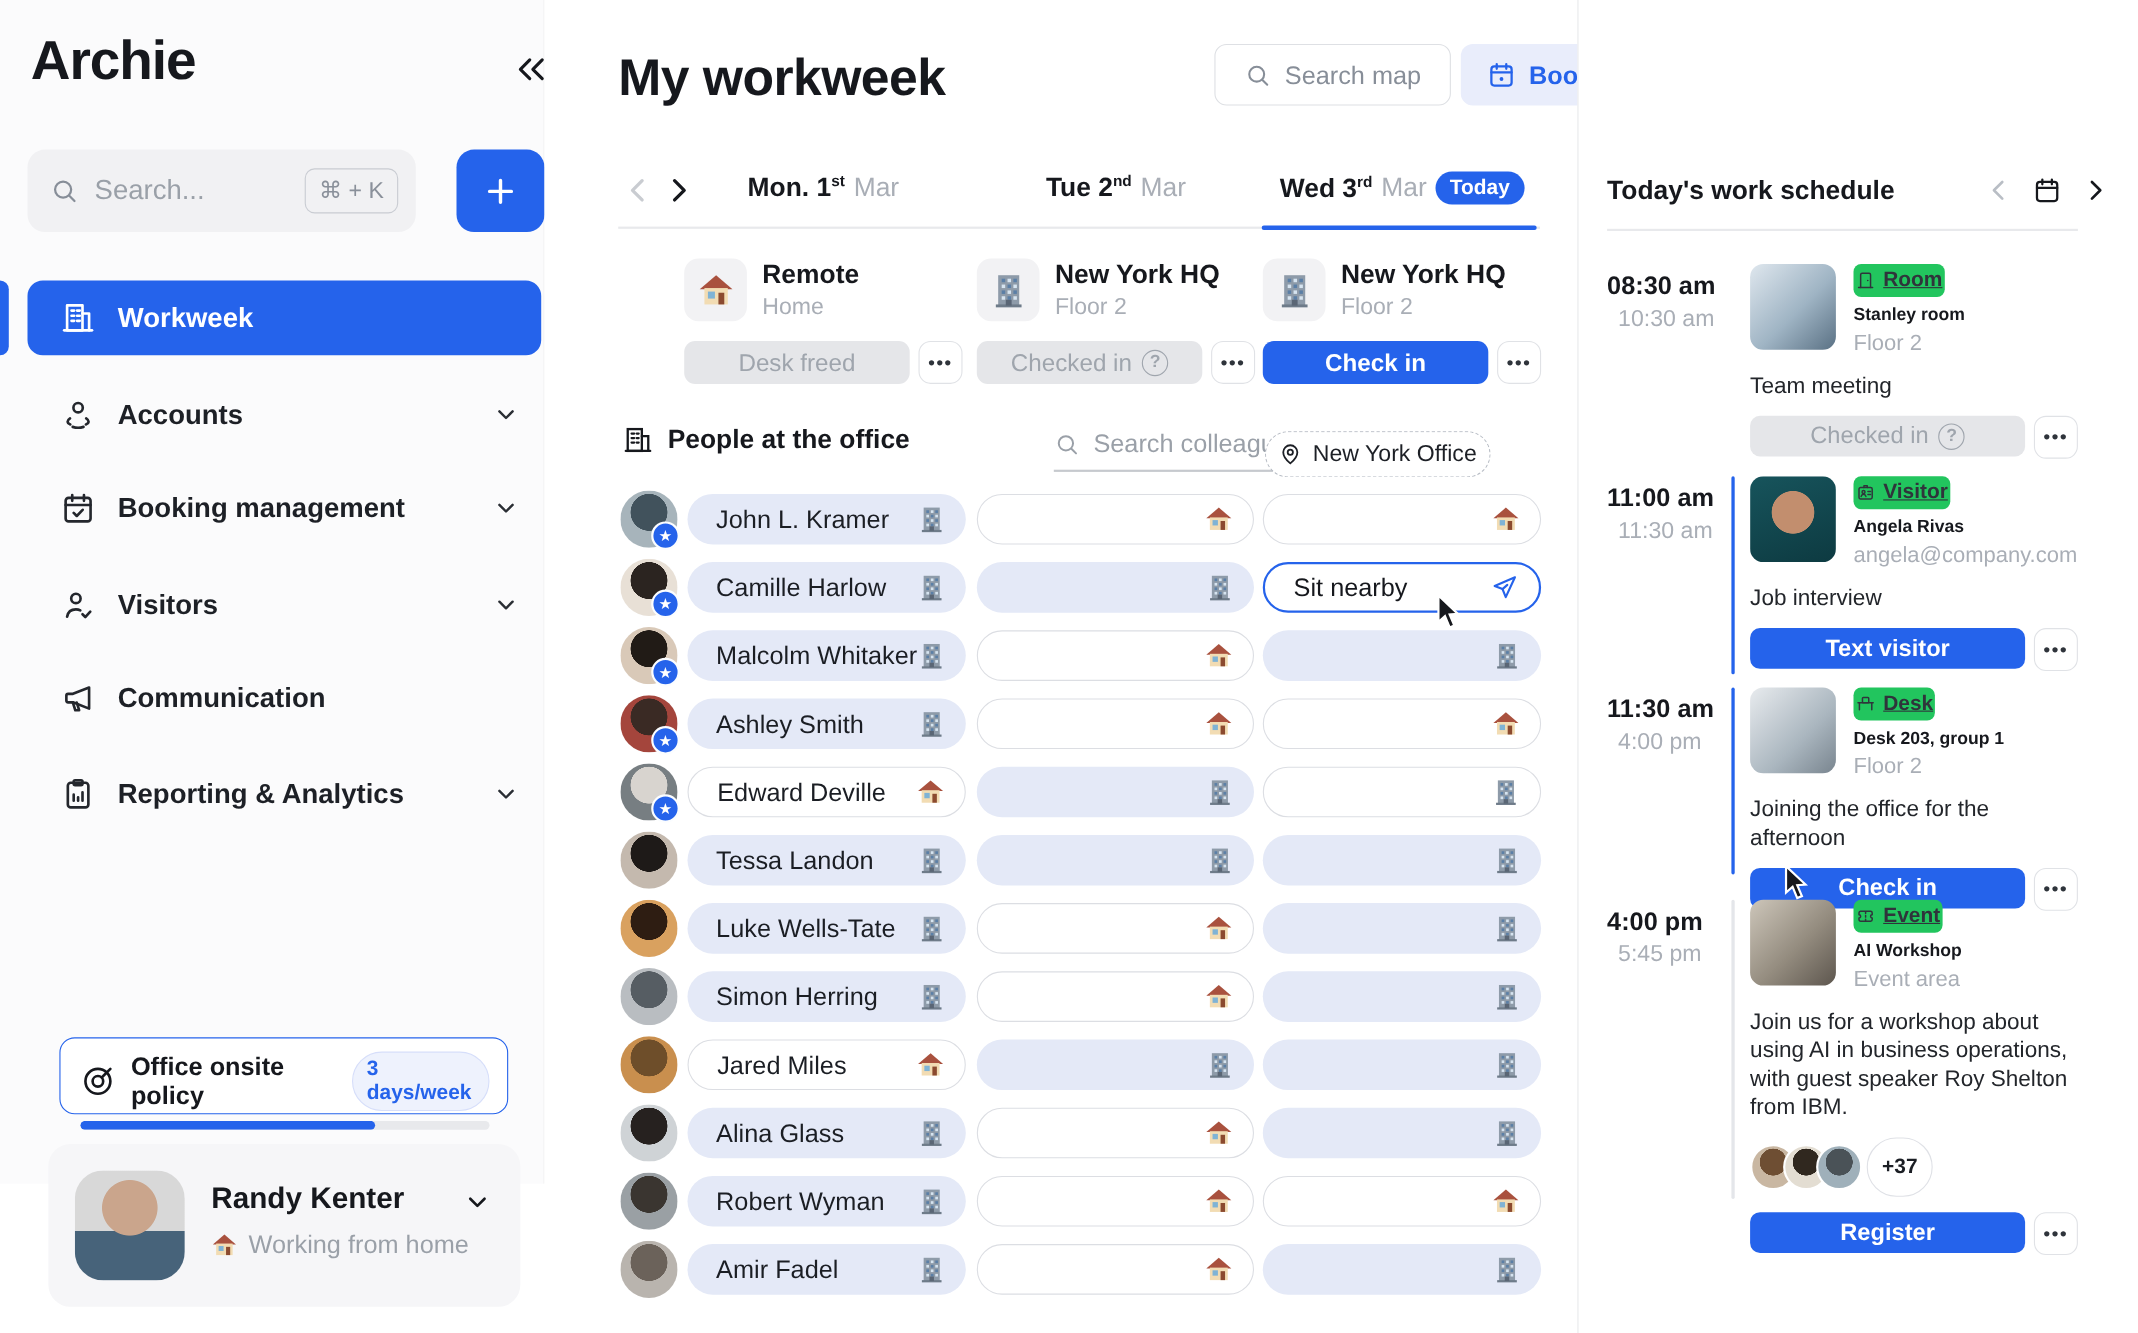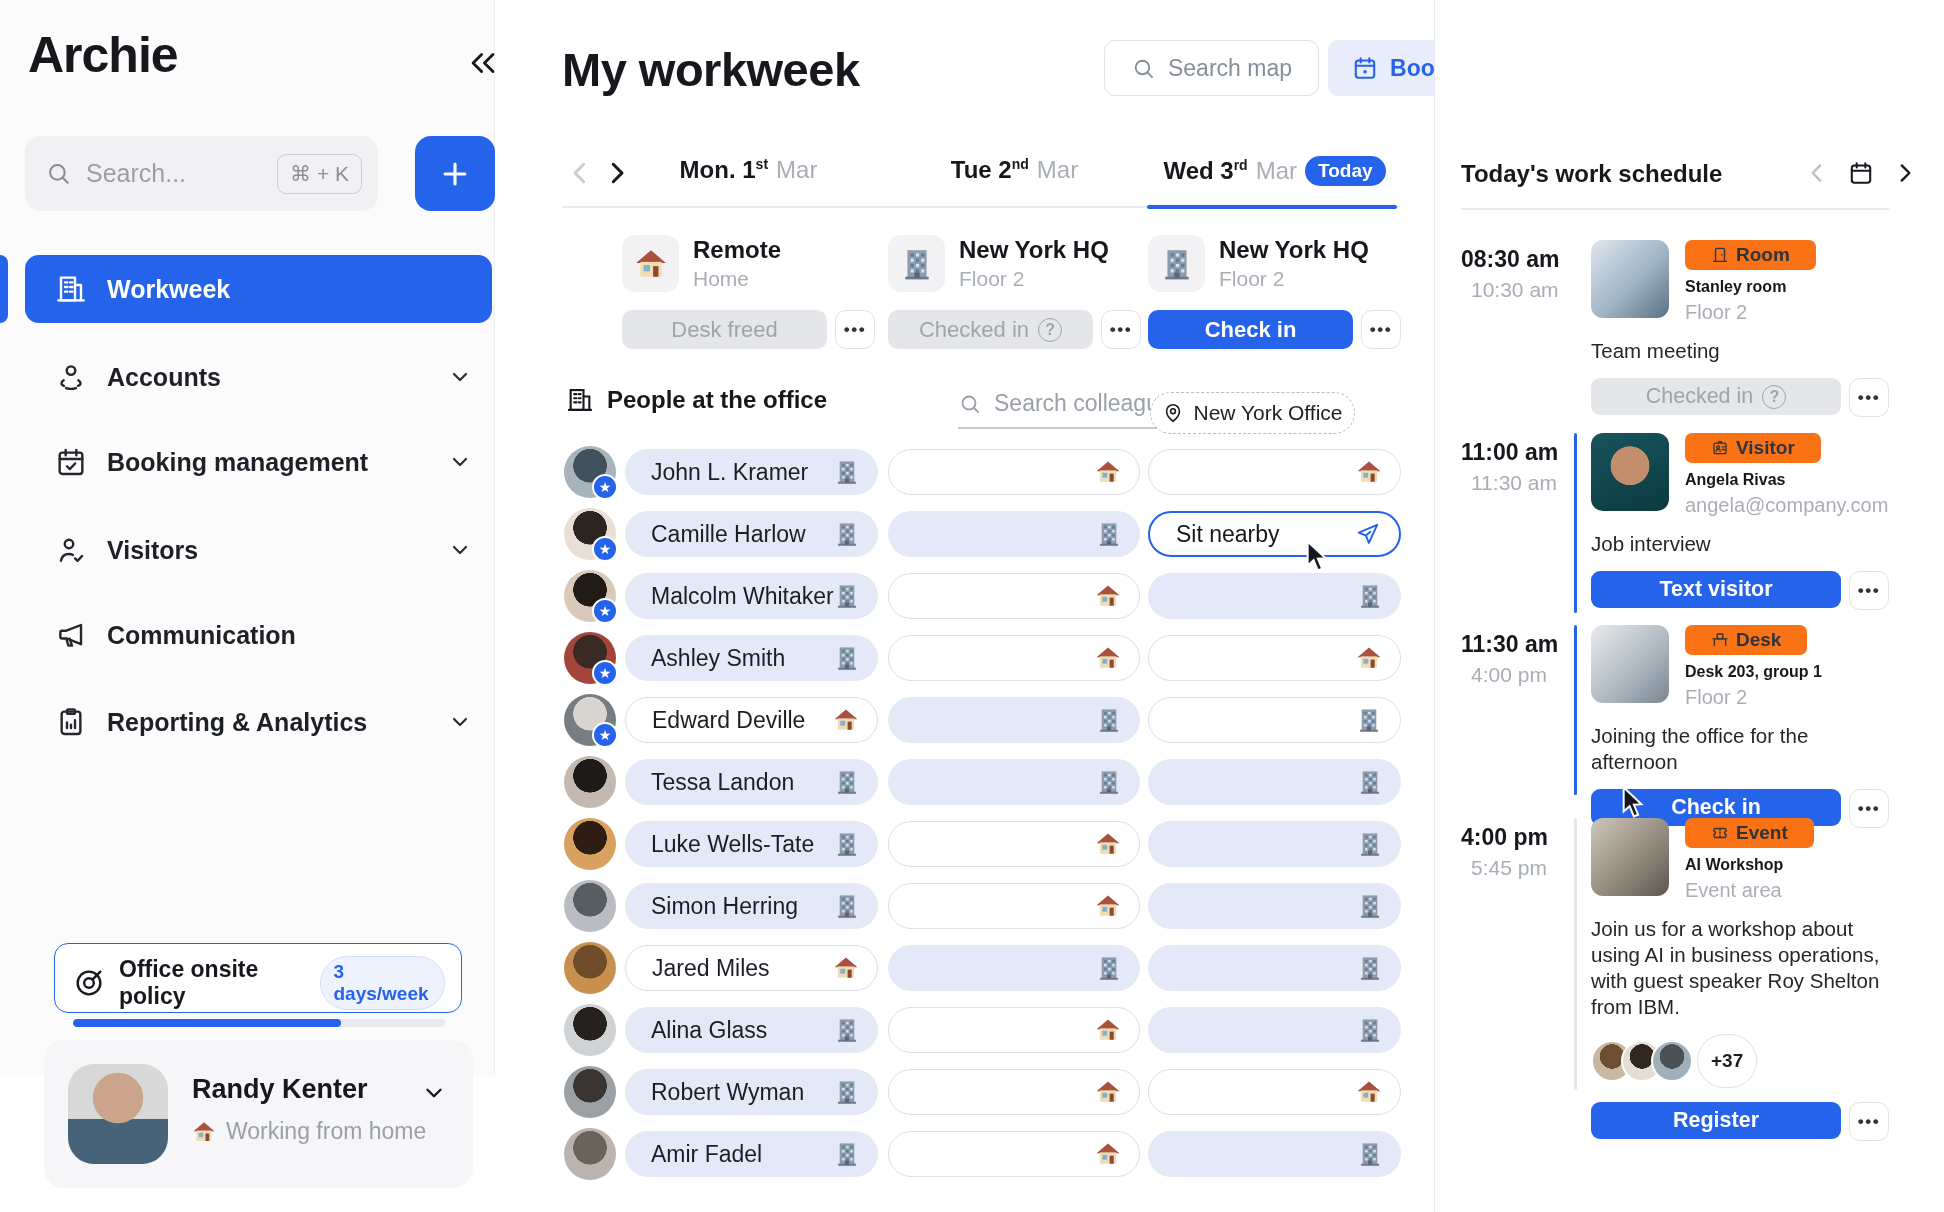--- a/index.html
+++ b/index.html
@@ -102,22 +102,22 @@
   #panel-controls { position:absolute; right:26px; top:160px; display:flex; gap:18px; align-items:center; }
   #panel-controls .pc { width:26px; height:26px; cursor:pointer; }
   #panel-divider { position:absolute; left:26px; top:208px; width:428px; height:1.5px; background:#e8e9ec; }
   .sitem { position:absolute; left:0; width:510px; }
   .stime { position:absolute; left:26px; top:6px; font-size:23px; font-weight:700; }
   .setime { position:absolute; left:36px; top:38px; font-size:21px; color:#a9aeb6; }
   .saccent { position:absolute; left:139px; top:0; width:3px; border-radius:2px; }
   .scard { position:absolute; left:156px; top:0; width:298px; }
   .scard .top { display:flex; gap:16px; }
   .sphoto { width:78px; height:78px; border-radius:12px; flex:none; }
-  .sbadge { display:inline-flex; align-items:center; gap:7px; background:#f97316; border-radius:7px;
-    padding:4px 26px; font-size:19px; font-weight:600; color:#2f343b; }
+  .sbadge { display:inline-flex; align-items:center; gap:7px; background:#22c55e; border-radius:7px;
+    padding:4px 2px; font-size:19px; font-weight:600; color:#2f343b;text-decoration:underline; }
   .sbadge .bicon { width:18px; height:18px; }
   .stitle { font-size:16px; font-weight:700; margin-top:8px; }
   .ssub { font-size:20px; color:#a9aeb6; margin-top:5px; }
   .snote { font-size:20.5px; color:#23262b; margin-top:14px; line-height:26px; width:300px; }
   .sbtns { display:flex; gap:8px; margin-top:14px; }
   .sbtn { width:250px; height:37px; border-radius:9px; font-size:21.5px; display:flex; align-items:center;
     justify-content:center; gap:9px; cursor:pointer; }
   .sbtn.disabled { background:#e5e6e9; color:#9fa5ad; }
   .sbtn.primary { background:#2563eb; color:#fff; font-weight:600; }
   .savatars { display:flex; align-items:center; margin-top:14px; }

